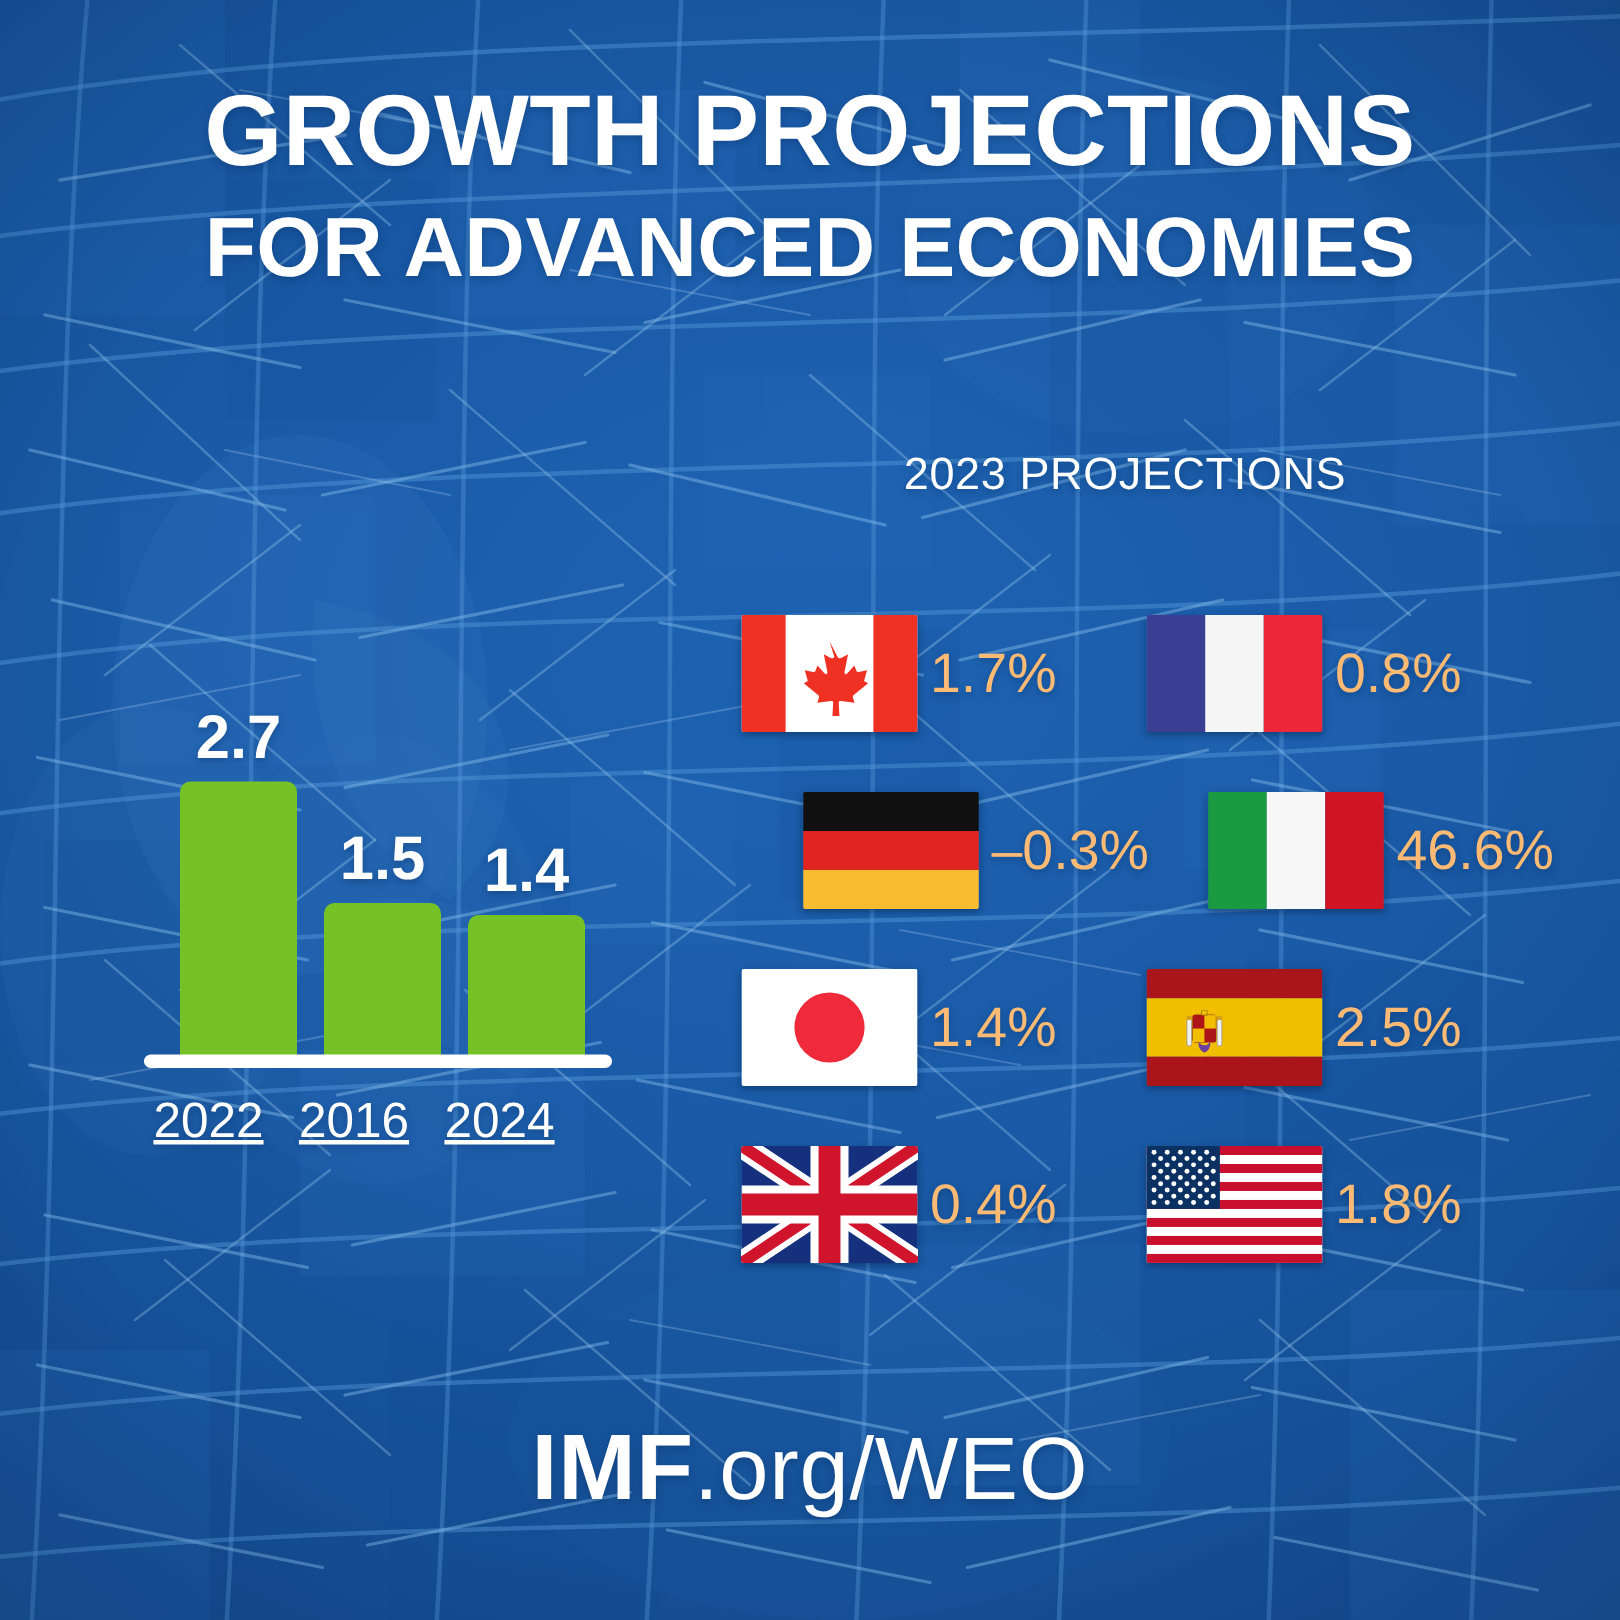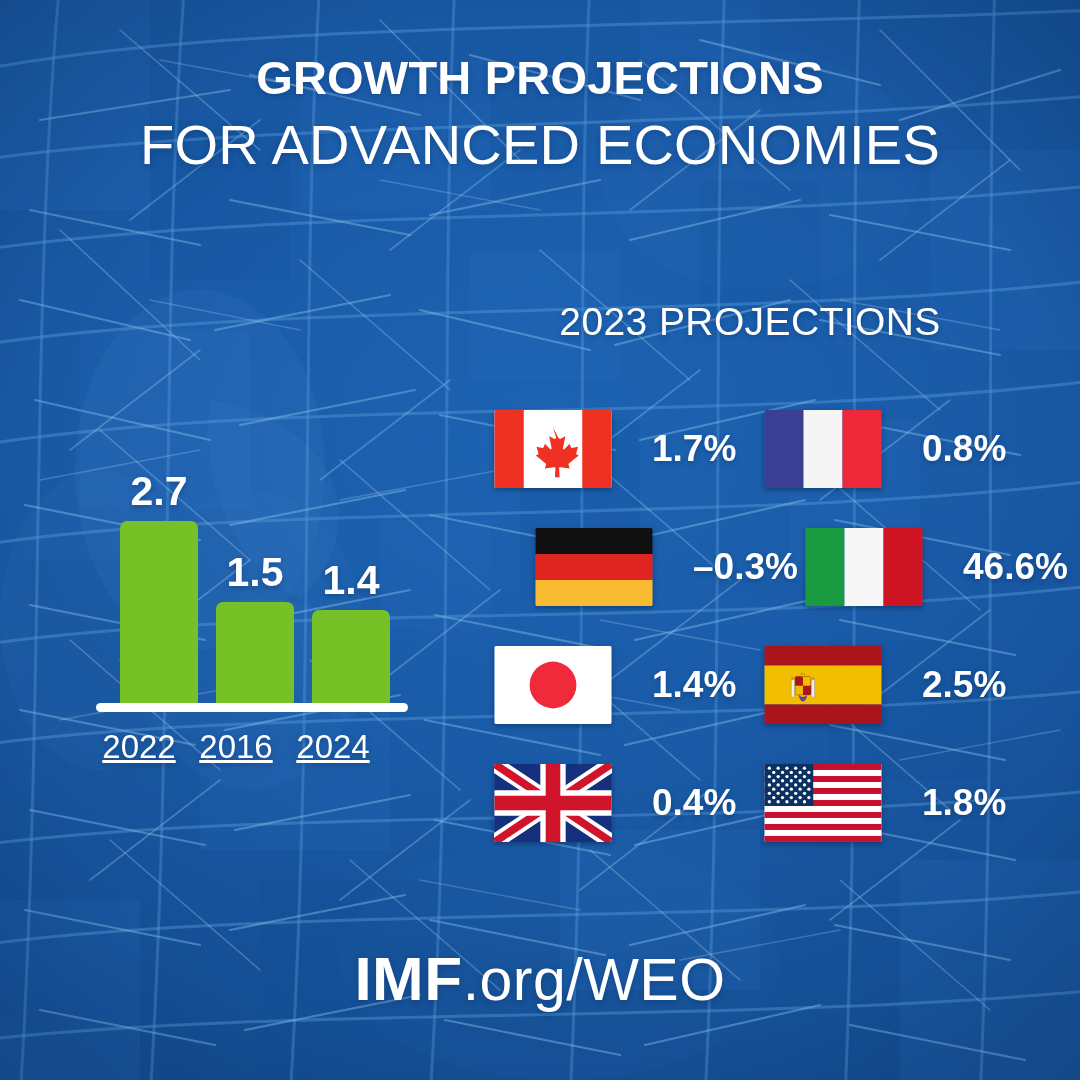--- a/index.html
+++ b/index.html
@@ -37,31 +37,31 @@
 
   
   .title-wrap {
     position: absolute;
     top: 54px;
     left: 0; right: 0;
     text-align: center;
   }
   .title-main {
     color: #ffffff;
-    font-size: 47px;
+    font-size: 67px;
     font-weight: 700;
     letter-spacing: 0.2px;
     line-height: 1.02;
     white-space: nowrap;
     text-shadow: 0 2px 6px rgba(6,34,74,.30);
   }
   .title-sub {
     color: #ffffff;
     font-size: 56px;
-    font-weight: 400;
+    font-weight: 700;
     letter-spacing: 0.2px;
     line-height: 1.05;
     margin-top: 14px;
     white-space: nowrap;
     text-shadow: 0 2px 6px rgba(6,34,74,.30);
   }
 
   
   .chart {
     position: absolute;
@@ -136,21 +136,21 @@
   .axis-label.s2 { left: 186px; }
 
   
   .proj-heading {
     position: absolute;
     top: 300px;
     left: 470px;
     width: 560px;
     text-align: center;
     color: #ffffff;
-    font-size: 39px;
+    font-size: 30px;
     font-weight: 400;
     letter-spacing: .4px;
     white-space: nowrap;
     text-shadow: 0 2px 5px rgba(6,34,74,.30);
   }
   .flag-grid {
     position: absolute;
     top: 402px;
     left: 494px;
     width: 520px;
@@ -174,24 +174,24 @@
     width: 118px;
     height: 78px;
     flex: 0 0 118px;
     position: relative;
     overflow: hidden;
     border-radius: 2px;
     box-shadow: 0 2px 5px rgba(4,28,62,.45);
   }
   .flag svg { display: block; width: 118px; height: 78px; }
   .flag-value {
-    margin-left: 40px;
-    color: #ffffff;
+    margin-left: 8px;
+    color: #fdba74;
     font-size: 37px;
-    font-weight: 700;
+    font-weight: 400;
     white-space: nowrap;
     text-shadow: 0 2px 5px rgba(6,34,74,.35);
   }
 
   
   .footer {
     position: absolute;
     bottom: 66px;
     left: 0; right: 0;
     text-align: center;

